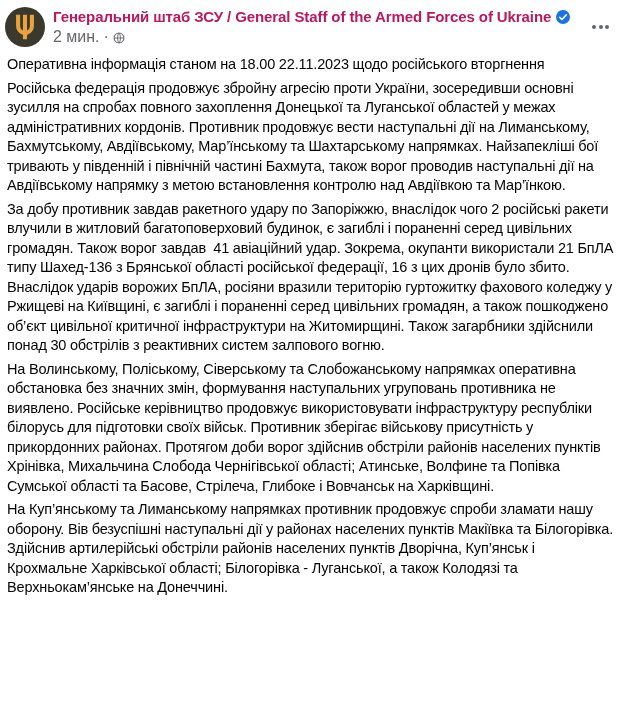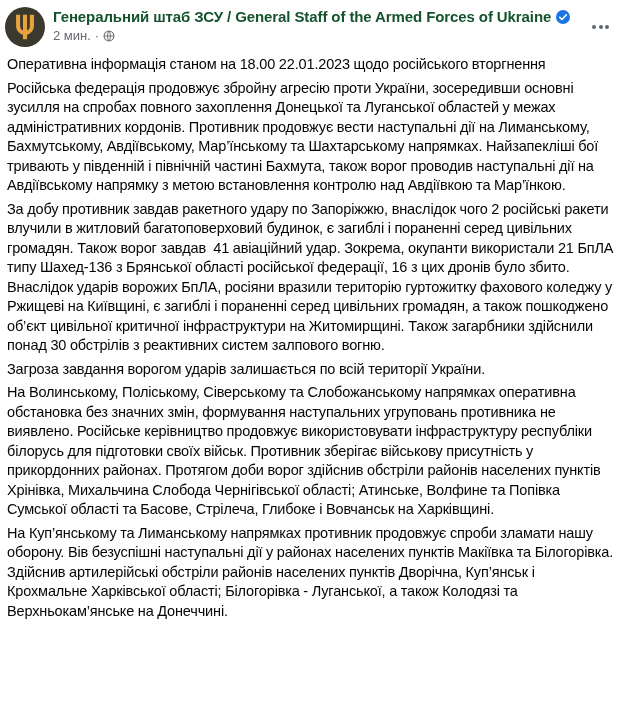--- a/index.html
+++ b/index.html
@@ -31,33 +31,33 @@
     justify-content: center;
     cursor: pointer;
   }
   .avatar svg { width: 26px; height: 30px; display: block; }
 
   .header-info { margin-left: 8px; flex: 1 1 auto; min-width: 0; padding-top: 1px; }
   .title-row { display: flex; align-items: center; gap: 5px; }
   .page-name {
     font-size: 15px;
     font-weight: 700;
-    color: #14532d;
+    color: #be185d;
     letter-spacing: -0.1px;
     white-space: nowrap;
     cursor: pointer;
   }
   .verified { width: 14px; height: 14px; flex: 0 0 auto; margin-top: 1px; }
 
   .meta-row {
     display: flex;
     align-items: center;
     gap: 4px;
     margin-top: 3px;
-    font-size: 13px;
+    font-size: 16px;
     color: #65676b;
   }
   .meta-row .timestamp { cursor: pointer; }
   .meta-row .sep { color: #65676b; }
   .globe { width: 12px; height: 12px; display: block; margin-top: 1px; }
 
   .more-btn {
     display: flex;
     align-items: center;
     gap: 2.5px;
@@ -117,21 +117,20 @@
 
     <div class="more-btn" title="">
       <i></i>
       <i></i>
       <i></i>
     </div>
 
   </div>
 
   <div class="body">
-    <p>Оперативна інформація станом на 18.00 22.01.2023 щодо російського вторгнення</p>
+    <p>Оперативна інформація станом на 18.00 22.11.2023 щодо російського вторгнення</p>
     <p>Російська федерація продовжує збройну агресію проти України, зосередивши основні зусилля на спробах повного захоплення Донецької та Луганської областей у межах адміністративних кордонів. Противник продовжує вести наступальні дії на Лиманському, Бахмутському, Авдіївському, Мар’їнському та Шахтарському напрямках. Найзапекліші бої тривають у південній і північній частині Бахмута, також ворог проводив наступальні дії на Авдіївському напрямку з метою встановлення контролю над Авдіївкою та Мар’їнкою.</p>
     <p>За добу противник завдав ракетного удару по Запоріжжю, внаслідок чого 2 російські ракети влучили в житловий багатоповерховий будинок, є загиблі і пораненні серед цивільних громадян. Також ворог завдав  41 авіаційний удар. Зокрема, окупанти використали 21 БпЛА типу Шахед-136 з Брянської області російської федерації, 16 з цих дронів було збито. Внаслідок ударів ворожих БпЛА, росіяни вразили територію гуртожитку фахового коледжу у Ржищеві на Київщині, є загиблі і пораненні серед цивільних громадян, а також пошкоджено об’єкт цивільної критичної інфраструктури на Житомирщині. Також загарбники здійснили понад 30 обстрілів з реактивних систем залпового вогню.</p>
-    <p>Загроза завдання ворогом ударів залишається по всій території України.</p>
     <p>На Волинському, Поліському, Сіверському та Слобожанському напрямках оперативна обстановка без значних змін, формування наступальних угруповань противника не виявлено. Російське керівництво продовжує використовувати інфраструктуру республіки білорусь для підготовки своїх військ. Противник зберігає військову присутність у прикордонних районах. Протягом доби ворог здійснив обстріли районів населених пунктів Хрінівка, Михальчина Слобода Чернігівської області; Атинське, Волфине та Попівка Сумської області та Басове, Стрілеча, Глибоке і Вовчанськ на Харківщині.</p>
     <p>На Куп’янському та Лиманському напрямках противник продовжує спроби зламати нашу оборону. Вів безуспішні наступальні дії у районах населених пунктів Макіївка та Білогорівка. Здійснив артилерійські обстріли районів населених пунктів Дворічна, Куп’янськ і Крохмальне Харківської області; Білогорівка - Луганської, а також Колодязі та Верхньокам’янське на Донеччині.</p>
   </div>
 
 </div>
 
 </body></html>

